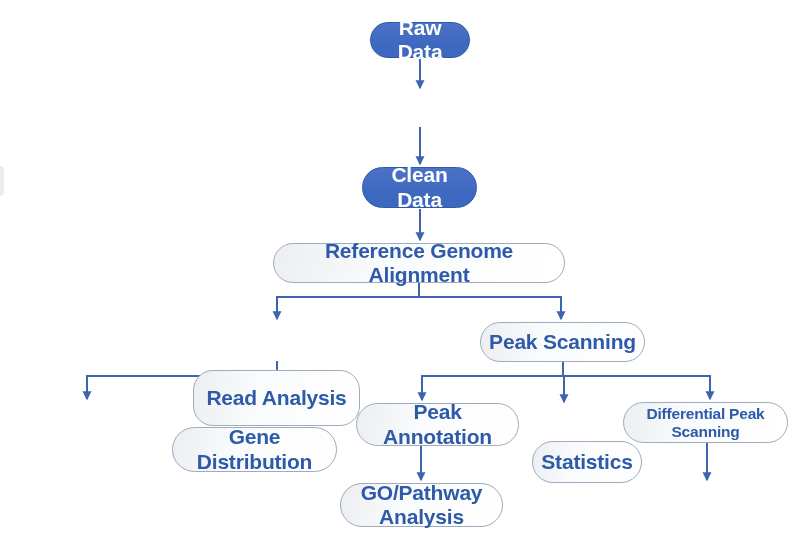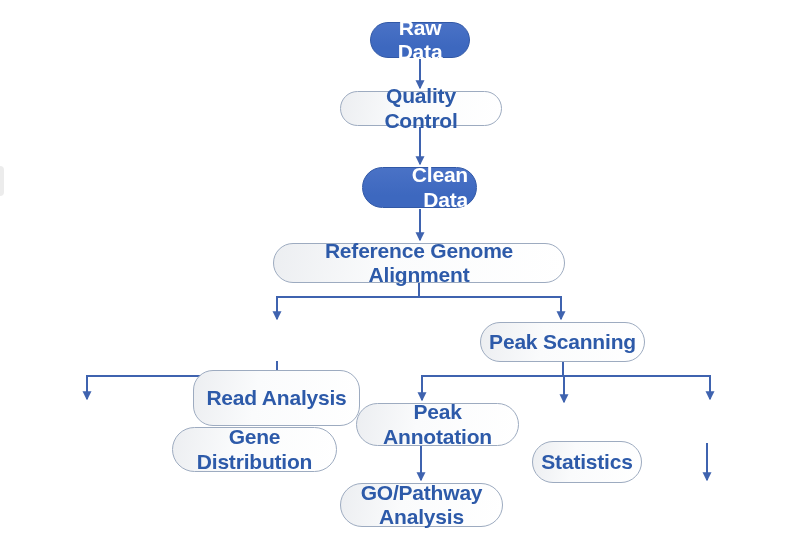--- a/index.html
+++ b/index.html
@@ -48,21 +48,21 @@
   }
   .node.outline {
     background: linear-gradient(100deg, #eceef1 0%, #fafbfc 38%, #ffffff 100%);
     color: var(--outline-node-text, #2d5aa9);
     border: 1.3px solid var(--outline-node-border, #9dabc0);
   }
 
   
   #n-raw-data                     { left: 370px; top: 22px;  width: 100px; height: 36px; border-radius: 18px; }
   #n-quality-control              { left: 340px; top: 91px;  width: 162px; height: 35px; border-radius: 18px; }
-  #n-clean-data                   { left: 362px; top: 167px; width: 115px; height: 41px; border-radius: 21px; text-align: right; }
+  #n-clean-data                   { left: 362px; top: 167px; width: 115px; height: 41px; border-radius: 21px; }
   #n-reference-genome-alignment   { left: 273px; top: 243px; width: 292px; height: 40px; border-radius: 20px; }
   #n-read-analysis                { left: 193px; top: 322px; width: 167px; height: 56px; border-radius: 20px; margin-top: 48px; }
   #n-peak-scanning                { left: 480px; top: 322px; width: 165px; height: 40px; border-radius: 20px; }
   #n-genome-coverage              { left: 3px;   top: 402px; width: 165px; height: 45px; border-radius: 23px; }
   #n-gene-distribution            { left: 172px; top: 402px; width: 165px; height: 45px; border-radius: 23px; margin-top: 25px; }
   #n-peak-annotation              { left: 356px; top: 403px; width: 163px; height: 43px; border-radius: 22px; }
   #n-statistics                   { left: 532px; top: 405px; width: 110px; height: 42px; border-radius: 21px; margin-top: 36px; }
   #n-differential-peak-scanning   { left: 623px; top: 402px; width: 165px; height: 41px; border-radius: 21px; font-size: 15.5px; }
   #n-go-pathway-analysis          { left: 340px; top: 483px; width: 163px; height: 44px; border-radius: 22px; }
   #n-differential-peak-annotation { left: 623px; top: 483px; width: 164px; height: 44px; border-radius: 22px; }
@@ -103,24 +103,24 @@
     <path class="arr" marker-end="url(#arrow)" d="M87,376 V399"></path>
     <path class="arr" marker-end="url(#arrow)" d="M254,376 V399"></path>
     <path class="arr" marker-end="url(#arrow)" d="M422,376 V400"></path>
     <path class="arr" marker-end="url(#arrow)" d="M564,376 V402"></path>
     <path class="arr" marker-end="url(#arrow)" d="M710,376 V399"></path>
     <path class="arr" marker-end="url(#arrow)" d="M421,446 V480"></path>
     <path class="arr" marker-end="url(#arrow)" d="M707,443 V480"></path>
   </svg>
 
   <div class="node filled" id="n-raw-data">Raw Data</div>
-  <div class="node outline" id="n-quality-control">Quality Control</div>
   <div class="node filled" id="n-clean-data">Clean Data</div>
   <div class="node outline" id="n-reference-genome-alignment">Reference Genome Alignment</div>
   <div class="node outline" id="n-read-analysis">Read Analysis</div>
   <div class="node outline" id="n-peak-scanning">Peak Scanning</div>
   <div class="node outline" id="n-gene-distribution">Gene Distribution</div>
   <div class="node outline" id="n-peak-annotation">Peak Annotation</div>
   <div class="node outline" id="n-statistics">Statistics</div>
+  <div class="node outline" id="n-differential-peak-scanning">Differential Peak Scanning</div>
   <div class="node outline" id="n-go-pathway-analysis">GO/Pathway Analysis</div>
 
   <div id="left-edge-artifact"></div>
 </div>
 
 </body></html>

